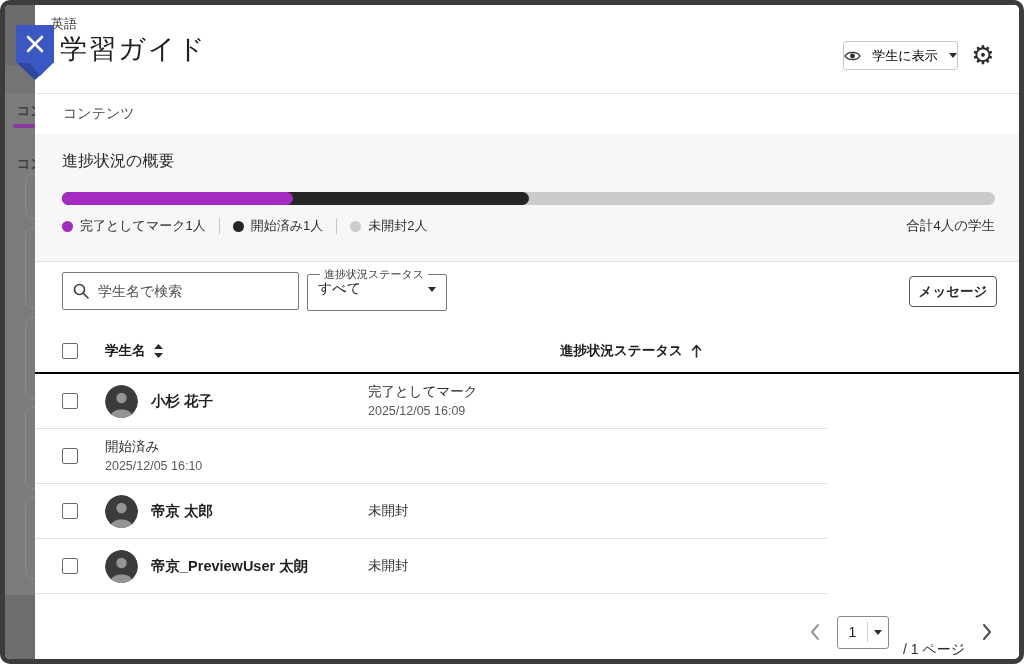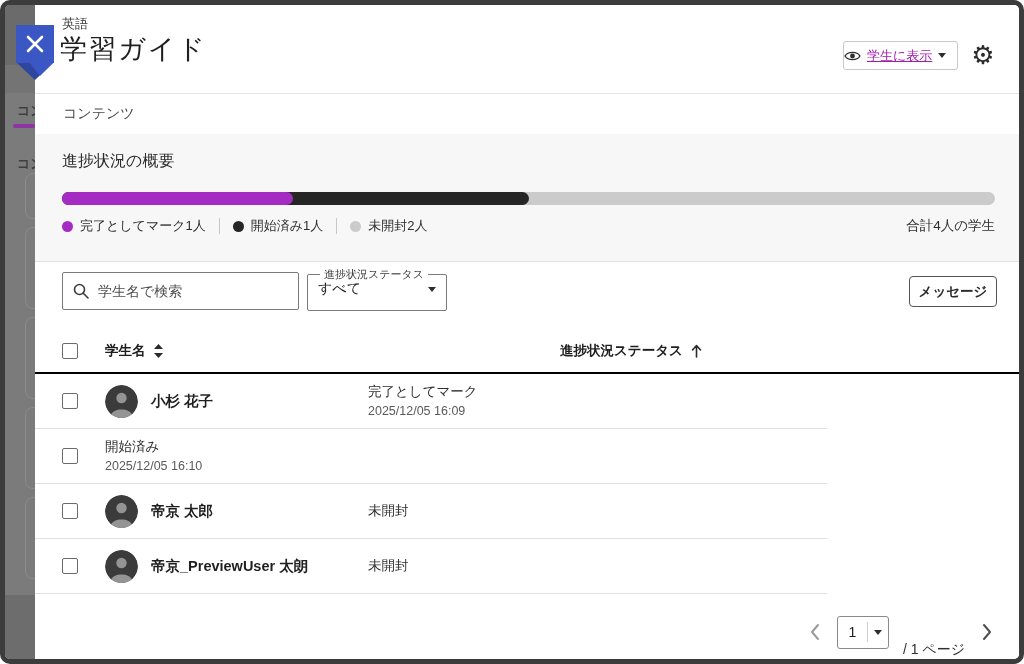--- a/index.html
+++ b/index.html
@@ -15,24 +15,24 @@
   .bd-underline { position:absolute; left:8px; top:119px; width:22px; height:4px; background:#8d2fa6; border-radius:2px; opacity:.9; }
   .bd-card { position:absolute; left:20px; width:40px; border:1px solid #8b8b8b; border-radius:8px; }
 
   
   .close-ribbon { position:absolute; left:9px; top:19px; z-index:30; cursor:pointer; background:none; border:none; }
   .top-frag { position:absolute; left:33px; top:3px; z-index:2; color:#4c4c4c; font-size:10px; letter-spacing:1px; overflow:hidden; height:12px; width:22px; }
 
   
   .panel { position:absolute; left:30px; top:0; width:984px; height:654px; background:#ffffff; z-index:10; }
 
-  .course-label { position:absolute; left:27px; top:10px; font-size:13px; color:#3b3b3b; }
+  .course-label { position:absolute; left:16px; top:10px; font-size:13px; color:#3b3b3b; }
   .page-title { position:absolute; left:25px; top:26px; font-size:27px; color:#1f1f1f; font-family:"DejaVu Serif","Liberation Serif",serif; font-weight:500; letter-spacing:2px; }
 
-  .preview-btn { position:absolute; left:808px; top:36px; width:115px; height:29px; background:#fff; border:1px solid #c9c9c9; border-radius:3px; display:flex; align-items:center; justify-content:flex-start; gap:6px; font-size:13px; color:#a21caf; cursor:pointer;text-decoration:underline; }
+  .preview-btn { position:absolute; left:808px; top:36px; width:115px; height:29px; background:#fff; border:1px solid #c9c9c9; border-radius:3px; display:flex; align-items:center; justify-content:space-between; gap:6px; font-size:13px; color:#000000; cursor:pointer; }
   .caret-down { width:0; height:0; border-left:4px solid transparent; border-right:4px solid transparent; border-top:5px solid #2e2e2e; display:inline-block; }
   .gear-btn { position:absolute; left:932px; top:34px; width:32px; height:32px; border:none; background:none; font-size:26px; line-height:32px; color:#2b2b2b; font-family:"DejaVu Sans",sans-serif; cursor:pointer; text-align:center; }
 
   .divider-1 { position:absolute; left:0; top:88px; width:984px; height:1px; background:#e4e4e4; }
 
   .tabs { position:absolute; left:28px; top:88px; height:41px; display:flex; gap:30px; align-items:center; }
   .tab { position:relative; font-size:14px; color:#454545; height:41px; display:flex; align-items:center; cursor:pointer; background:none; border:none; font-family:inherit; }
   .tab.active { color:#161616; font-weight:bold; }
   .tab.active::after { content:""; position:absolute; left:-2px; right:-2px; bottom:2px; height:4px; background:#a42cc2; border-radius:2px; }
 

